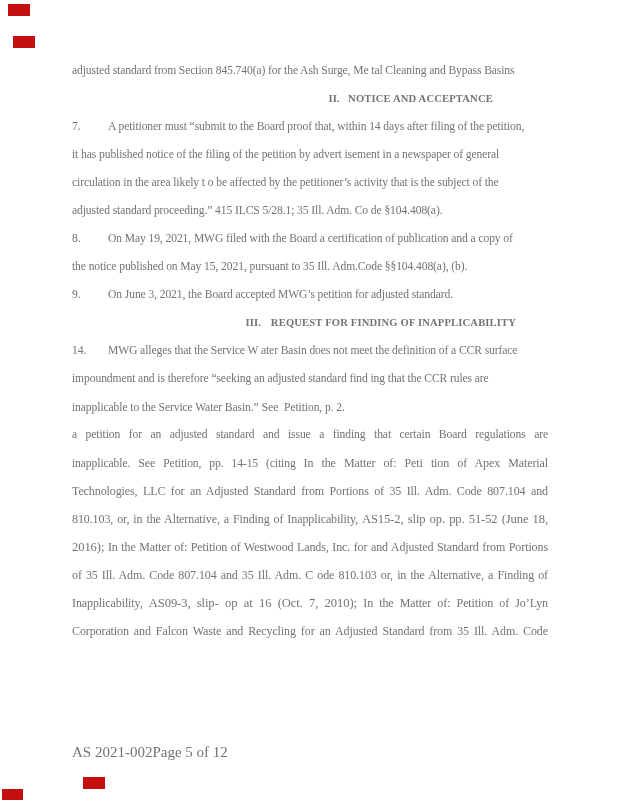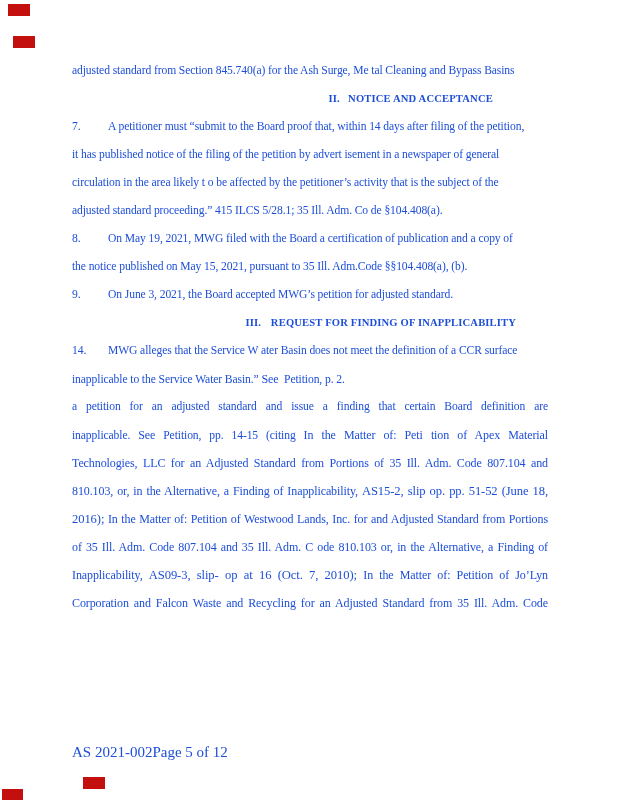--- a/index.html
+++ b/index.html
@@ -7,21 +7,21 @@
     padding: 0;
     background: #ffffff;
   }
   .page {
     position: relative;
     width: 618px;
     height: 800px;
     background: #ffffff;
     overflow: hidden;
     font-family: "Liberation Serif", "DejaVu Serif", serif;
-    color: #1d4ed8;
+    color: #737373;
   }
   .content {
     position: absolute;
     left: 72px;
     top: 57px;
     width: 476px;
   }
   .line {
     height: 28px;
     line-height: 28px;
@@ -84,22 +84,23 @@
       <div class="line hl h2"><span class="hnum">II.</span><span class="htitle">NOTICE AND ACCEPTANCE</span></div>
       <div class="line"><span class="pnum">7.</span><span>A petitioner must “submit to the Board proof that, within 14 days after filing of the petition,</span></div>
       <div class="line"><span>it has published notice of the filing of the petition by advert isement in a newspaper of general</span></div>
       <div class="line"><span>circulation in the area likely t o be affected by the petitioner’s activity that is the subject of the</span></div>
       <div class="line"><span>adjusted standard proceeding.” 415 ILCS 5/28.1; 35 Ill. Adm. Co de §104.408(a).</span></div>
       <div class="line"><span class="pnum">8.</span><span>On May 19, 2021, MWG filed with the Board a certification of publication and a copy of</span></div>
       <div class="line"><span>the notice published on May 15, 2021, pursuant to 35 Ill. Adm.Code §§104.408(a), (b).</span></div>
       <div class="line"><span class="pnum">9.</span><span>On June 3, 2021, the Board accepted MWG’s petition for adjusted standard.</span></div>
       <div class="line hl h3"><span class="hnum">III.</span><span class="htitle">REQUEST FOR FINDING OF INAPPLICABILITY</span></div>
       <div class="line"><span class="pnum">14.</span><span>MWG alleges that the Service W ater Basin does not meet the definition of a CCR surface</span></div>
+      <div class="line"><span>impoundment and is therefore “seeking an adjusted standard find ing that the CCR rules are</span></div>
       <div class="line"><span>inapplicable to the Service Water Basin.” </span><span class="cite">See</span><span>&nbsp; Petition, p. 2.</span></div>
-      <div class="line jl"><span>a petition for an adjusted standard and issue a finding that certain Board definition are</span></div>
+      <div class="line jl"><span>a petition for an adjusted standard and issue a finding that certain Board regulations are</span></div>
       <div class="line jl"><span>inapplicable. </span><span class="cite">See</span><span> Petition, pp. 14-15 (citing </span><span class="cite">In the Matter of: Peti tion of Apex Material</span></div>
       <div class="line jl"><span class="cite">Technologies, LLC for an Adjusted Standard from Portions of 35 Ill. Adm. Code 807.104 and</span></div>
       <div class="line jl"><span class="cite">810.103, or, in the Alternative, a Finding of Inapplicability, </span><span class="big">AS15-2, slip op. pp. 51-52 (June 18,</span></div>
       <div class="line jl"><span class="big">2016); </span><span class="cite">In the Matter of: Petition of Westwood Lands, Inc. for and Adjusted Standard from Portions</span></div>
       <div class="line jl"><span class="cite">of 35 Ill. Adm. Code 807.104 and 35 Ill. Adm. C ode 810.103 or, in the Alternative, a Finding of</span></div>
       <div class="line jl"><span class="cite">Inapplicability, </span><span class="big">AS09-3, slip- op at 16 (Oct. 7, 2010); </span><span class="cite">In the Matter of: Petition of Jo’Lyn</span></div>
       <div class="line jl"><span class="cite">Corporation and Falcon Waste and Recycling for an Adjusted Standard from 35 Ill. Adm. Code</span></div>
     </div>
 
   <div class="footer">

